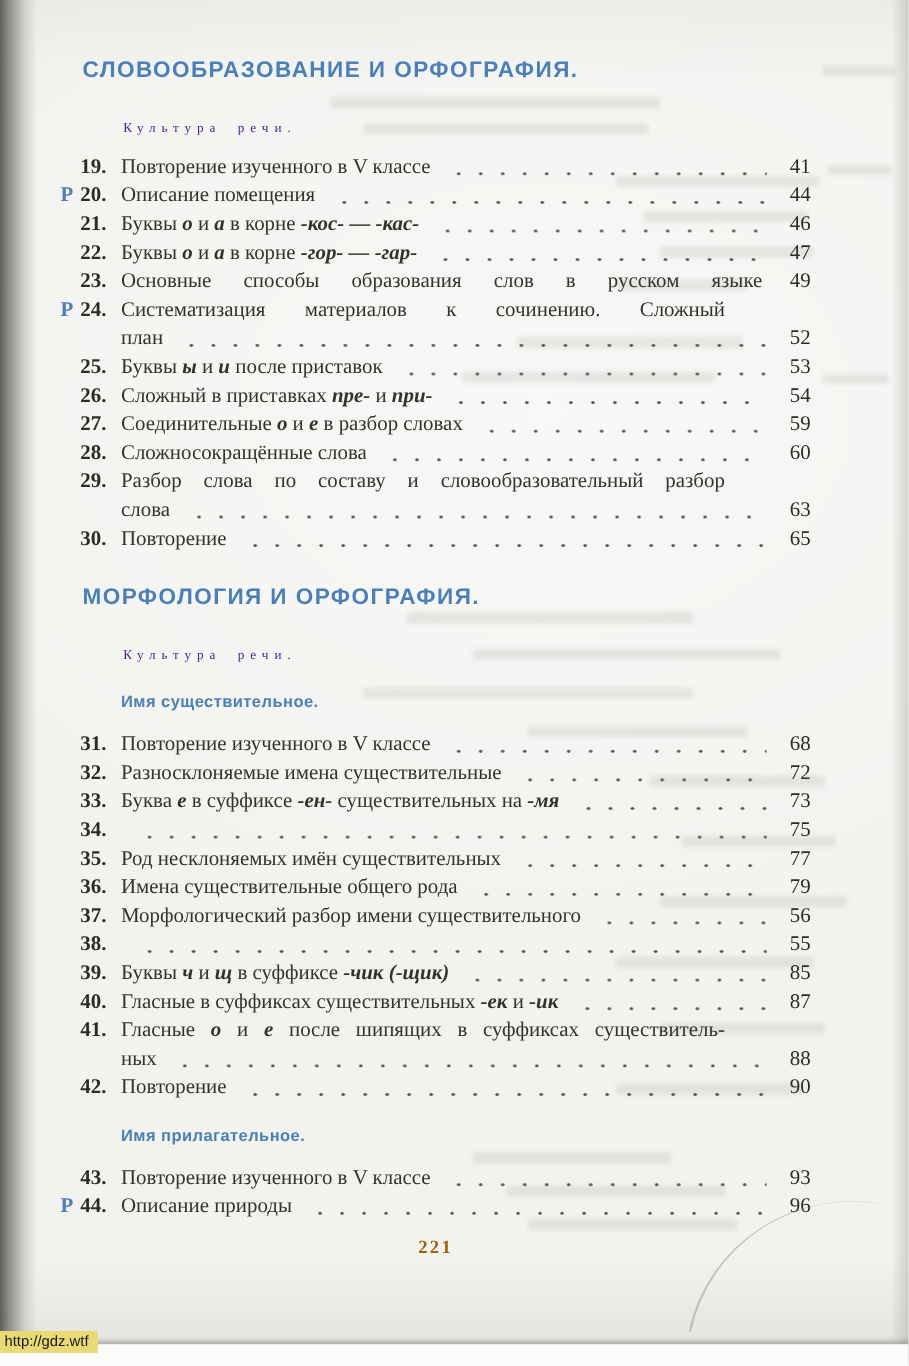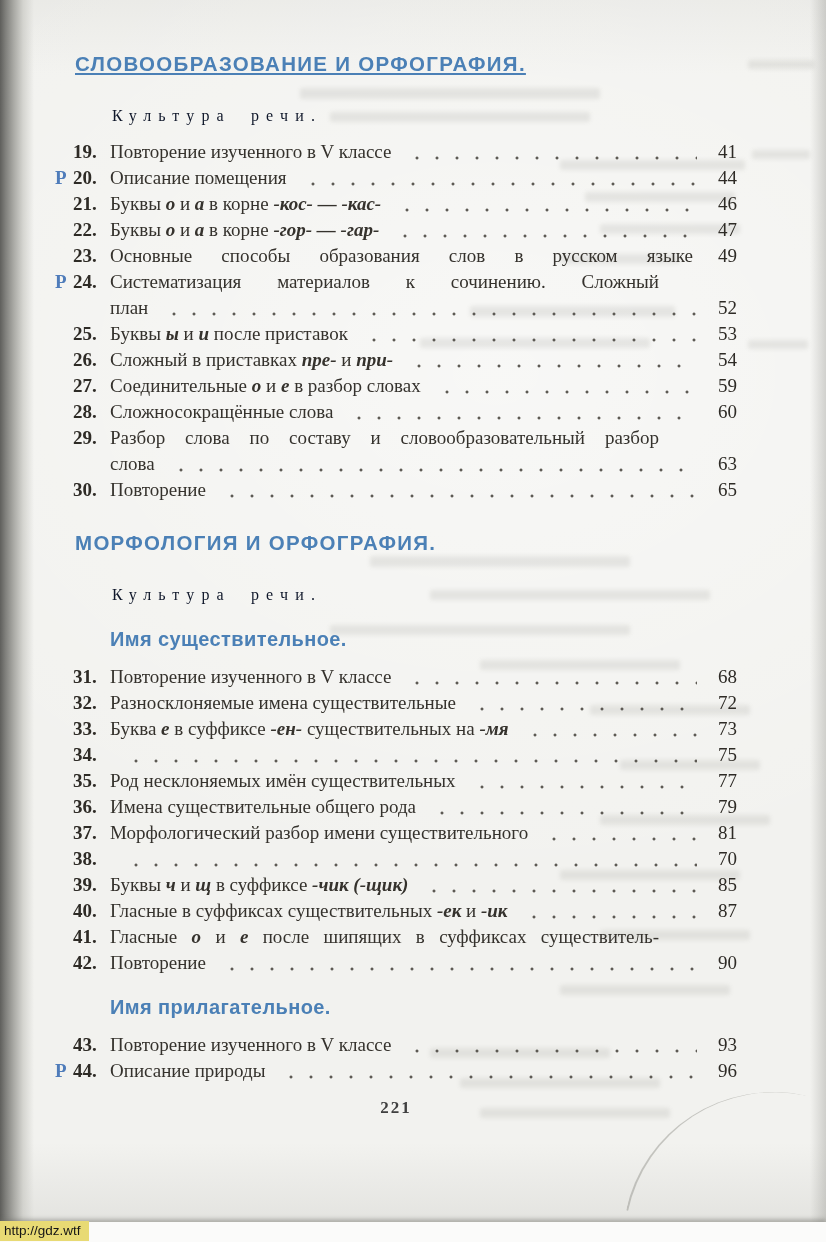--- a/index.html
+++ b/index.html
@@ -37,62 +37,62 @@
     position:absolute;left:0;right:0;bottom:0;height:20px;background:#fbfbfa;
     box-shadow:0 -3px 4px rgba(110,110,105,.45);
   }
   .curl{
     position:absolute;right:34px;bottom:14px;width:150px;height:150px;pointer-events:none;
     border-left:2px solid rgba(140,140,133,.45);
     border-radius:100% 0 0 0;
     transform:rotate(12deg);
   }
   .watermark{
-    position:absolute;left:0;bottom:1px;z-index:5;
+    position:absolute;left:0;bottom:12px;z-index:5;
     background:var(--wm-bg);color:#151515;
     font-family:"Liberation Sans","DejaVu Sans",sans-serif;
     font-size:13.5px;line-height:17px;padding:1px 8px 2px 4px;
   }
   .bt{position:absolute;background:#6b6b64;opacity:.12;filter:blur(2px);border-radius:2px;pointer-events:none;}
 
   .content{position:relative;padding:50px 89px 0 55px;}
   .heading{
     font-family:"Liberation Sans","DejaVu Sans",sans-serif;
     font-weight:bold;font-size:20.5px;line-height:27px;letter-spacing:1.3px;
     color:var(--heading-blue);margin:26px 0 0 20px;
   }
-  .heading.first{margin-top:0;text-decoration:underline;}
+  .heading.first{margin-top:0;}
   .culture{
-    font-size:16px;line-height:26px;letter-spacing:.45em;word-spacing:.55em;
-    color:#0f172a;margin:26px 0 10px 57px;
+    font-size:12px;line-height:26px;letter-spacing:.45em;word-spacing:.55em;
+    color:#4c1d95;margin:26px 0 10px 57px;
   }
   .group{
     font-family:"Liberation Sans","DejaVu Sans",sans-serif;
-    font-weight:bold;font-size:20px;line-height:26px;letter-spacing:.4px;
+    font-weight:bold;font-size:15px;line-height:26px;letter-spacing:.4px;
     color:var(--heading-blue);margin:18px 0 12px 55px;
   }
   .entry{display:flex;font-size:19px;line-height:26px;}
   .e-marker{flex:0 0 18px;font-weight:bold;color:var(--marker-blue);}
   .e-num{flex:0 0 37px;font-weight:bold;color:#2e2b26;}
   .e-body{flex:1;display:flex;align-items:center;min-width:0;}
   .e-block{flex:1;min-width:0;}
   .e-text{white-space:nowrap;}
   .e-text.fill{flex:1;white-space:normal;text-align:justify;text-align-last:justify;margin-right:10px;}
   .e-line1{text-align:justify;text-align-last:justify;margin-right:78px;}
   .e-line2{display:flex;align-items:flex-end;}
   .bi{font-style:italic;font-weight:bold;}
   .e-dots{
     flex:1;height:7px;margin:0 6px 4px 12px;align-self:flex-end;
     background-image:radial-gradient(circle,#5d5a54 1.35px,rgba(0,0,0,0) 1.7px);
     background-size:20px 6px;background-repeat:repeat-x;background-position:4px center;
   }
   .e-page{flex:0 0 34px;text-align:right;color:#2e2b26;}
   .folio{
     margin-top:14px;text-align:center;font-weight:bold;font-size:17px;
-    letter-spacing:2px;color:#404040;
+    letter-spacing:2px;color:#a16207;
   }
 </style>
 </head>
 <body>
 
 <div class="page">
   <div class="left-edge"></div>
   <div class="right-edge"></div>
 
   <div class="bt" style="left:300px;top:88px;width:300px;height:11px;"></div>
@@ -292,29 +292,29 @@
             <div class="e-dots"></div>
             <span class="e-page">79</span>
           </div>
         </div>
         <div class="entry">
           <span class="e-marker"></span>
           <span class="e-num">37.</span>
           <div class="e-body">
             <span class="e-text"><span><span>Морфологический разбор имени существительного</span></span></span>
             <div class="e-dots"></div>
-            <span class="e-page">81</span>
+            <span class="e-page">56</span>
           </div>
         </div>
         <div class="entry">
           <span class="e-marker"></span>
           <span class="e-num">38.</span>
           <div class="e-body">
             <div class="e-dots"></div>
-            <span class="e-page">70</span>
+            <span class="e-page">55</span>
           </div>
         </div>
         <div class="entry">
           <span class="e-marker"></span>
           <span class="e-num">39.</span>
           <div class="e-body">
             <span class="e-text"><span><span>Буквы </span><span class="bi">ч</span><span> и </span><span class="bi">щ</span><span> в суффиксе </span><span class="bi">-чик (-щик)</span></span></span>
             <div class="e-dots"></div>
             <span class="e-page">85</span>
           </div>
@@ -326,20 +326,25 @@
             <span class="e-text"><span><span>Гласные в суффиксах существительных </span><span class="bi">-ек</span><span> и </span><span class="bi">-ик</span></span></span>
             <div class="e-dots"></div>
             <span class="e-page">87</span>
           </div>
         </div>
         <div class="entry">
           <span class="e-marker"></span>
           <span class="e-num">41.</span>
           <div class="e-block">
             <div class="e-line1"><span><span>Гласные </span><span class="bi">о</span><span> и </span><span class="bi">е</span><span> после шипящих в суффиксах существитель-</span></span></div>
+            <div class="e-line2">
+              <span class="e-text"><span><span>ных</span></span></span>
+              <div class="e-dots"></div>
+              <span class="e-page">88</span>
+            </div>
           </div>
         </div>
         <div class="entry">
           <span class="e-marker"></span>
           <span class="e-num">42.</span>
           <div class="e-body">
             <span class="e-text"><span><span>Повторение</span></span></span>
             <div class="e-dots"></div>
             <span class="e-page">90</span>
           </div>

